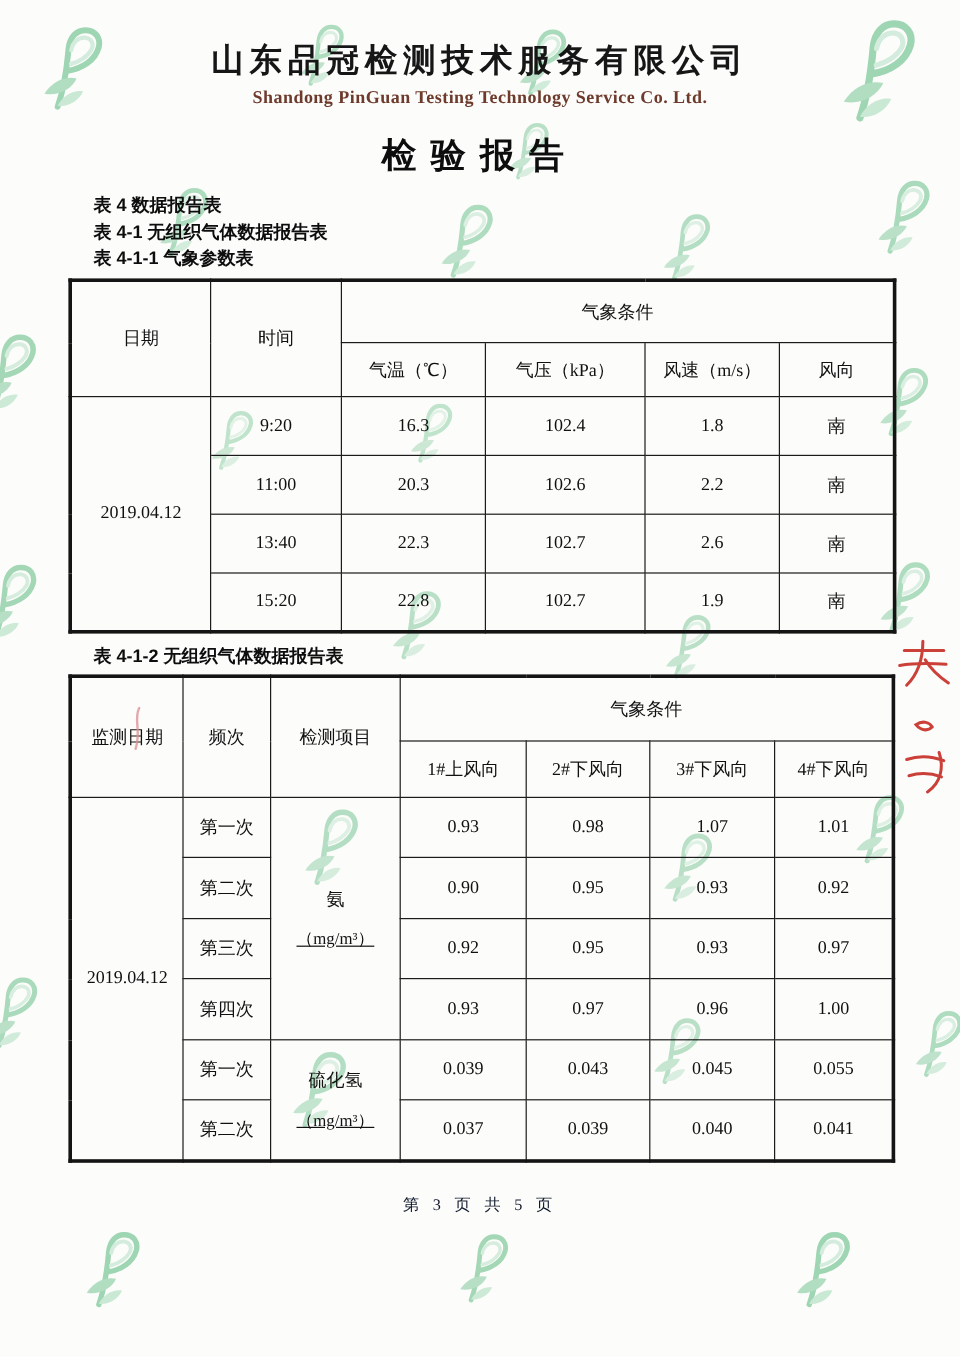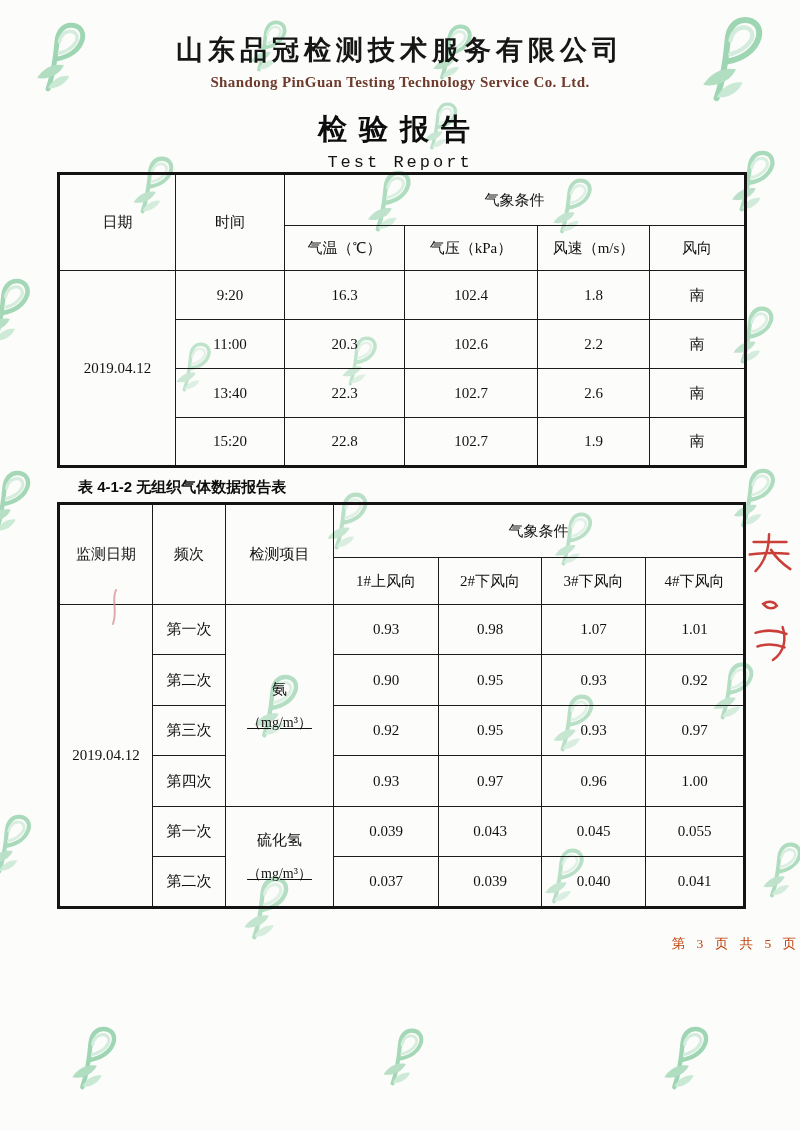--- a/index.html
+++ b/index.html
@@ -24,21 +24,21 @@
              font-size:15px;color:#0d0d0d;}
 
   table{border-collapse:collapse;table-layout:fixed;margin-left:57px;
         border:3px solid #141414;background:transparent;}
   td{border:1.5px solid #1b1b1b;text-align:center;vertical-align:middle;
      font-size:15px;padding:0;color:#111;}
   .h52{height:52px}.h45{height:45px}.h49{height:49px}
   .h54{height:54px}.h47{height:47px}.h50{height:50px}.h51{height:51px}
   .item-unit{font-size:14px;margin-top:15px;text-decoration:underline;}
 
-  .footer{text-align:right;font-size:13.5px;letter-spacing:4px;margin-top:26px;color:#c2410c;}
+  .footer{text-align:center;font-size:13.5px;letter-spacing:4px;margin-top:26px;color:#0f172a;}
   .hidden-defs{position:absolute;width:0;height:0;overflow:hidden;}
 </style>
 </head>
 <body>
 
 <svg class="hidden-defs" aria-hidden="true">
   <defs>
     <symbol id="pg-logo" viewBox="0 0 100 100">
       <g transform="rotate(-6 50 50)">
         <path d="M24 93 C33 74 39 52 44 26 C47 12 56 5 66 6 C78 7 84 17 80 28 C74 43 58 51 40 52" fill="none" stroke="#8ecfa6" stroke-width="7" stroke-linecap="round"></path>
@@ -152,22 +152,26 @@
   <div class="annot" style="left:106px;top:586px;">
     <svg width="16" height="44" viewBox="0 0 16 44">
       <path d="M10 4 C5 14 12 22 7 38" fill="none" stroke="#d98f8f" stroke-width="2" stroke-linecap="round" opacity="0.75"></path>
     </svg>
   </div>
 
   <div class="content">
     <div class="company-cn">山东品冠检测技术服务有限公司</div>
     <div class="company-en">Shandong PinGuan Testing Technology Service Co. Ltd.</div>
     <div class="title-cn">检验报告</div>
-    <div class="title-en">Test Report</div>
-
+
+    <div class="labels">
+      <div>表 4 数据报告表</div>
+      <div>表 4-1 无组织气体数据报告表</div>
+      <div>表 4-1-1 气象参数表</div>
+    </div>
 
     <table>
       <colgroup>
         <col style="width:117px">
           <col style="width:109px">
           <col style="width:120px">
         <col style="width:133px">
           <col style="width:112px">
           <col style="width:96px">
       </colgroup>

